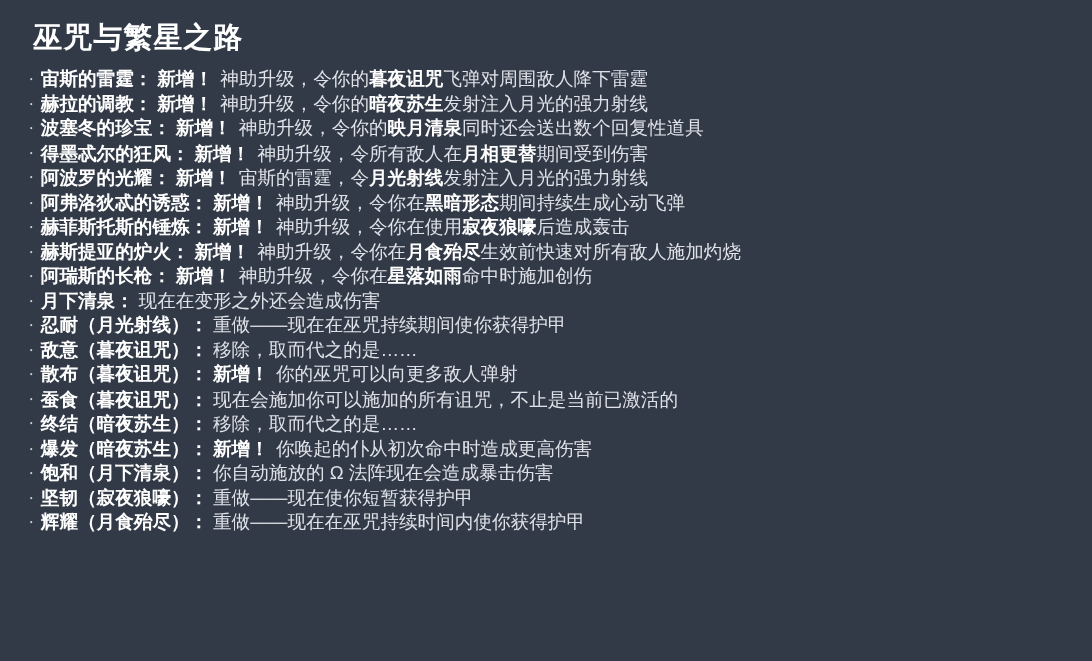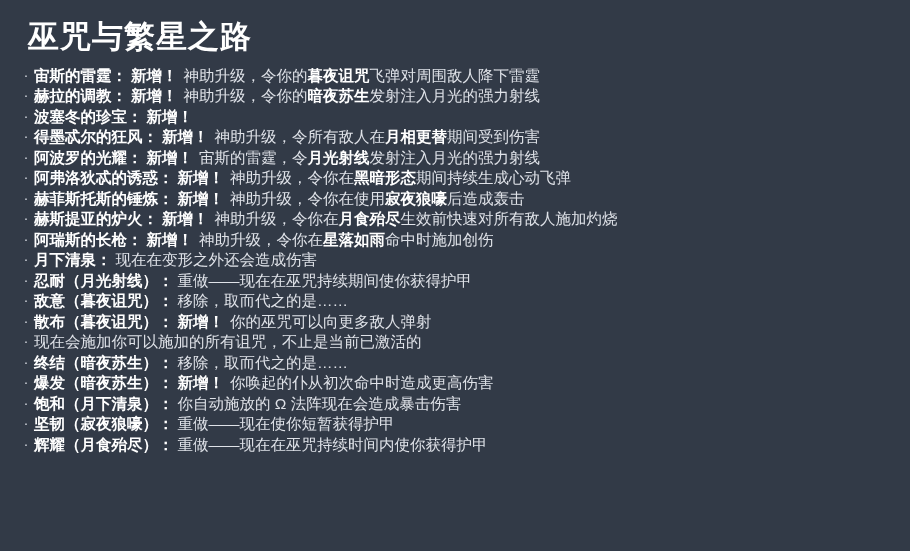--- a/index.html
+++ b/index.html
@@ -15,21 +15,21 @@
     overflow: hidden;
   }
   .page {
     width: 910px;
     height: 551px;
     box-sizing: border-box;
     padding: 12px 18px 0 18px;
     position: relative;
   }
   .title {
-    font-size: 31px;
+    font-size: 24px;
     font-weight: bold;
     color: #ffffff;
     letter-spacing: 1px;
     margin: 6px 0 10px 10px;
     line-height: 1.2;
   }
   .list {
     margin: 0;
     padding: 0;
     list-style: none;
@@ -86,20 +86,21 @@
       <li class="row">
         <span class="bullet">·</span>
         <span class="name">赫拉的调教：</span>
         <span class="tag">新增！</span>
         <span class="desc"><span>神助升级，令你的</span><b>暗夜苏生</b><span>发射注入月光的强力射线</span></span>
       </li>
       <li class="row">
         <span class="bullet">·</span>
         <span class="name">波塞冬的珍宝：</span>
         <span class="tag">新增！</span>
+        <span class="desc"><span>神助升级，令你的</span><b>映月清泉</b><span>同时还会送出数个回复性道具</span></span>
       </li>
       <li class="row">
         <span class="bullet">·</span>
         <span class="name">得墨忒尔的狂风：</span>
         <span class="tag">新增！</span>
         <span class="desc"><span>神助升级，令所有敌人在</span><b>月相更替</b><span>期间受到伤害</span></span>
       </li>
       <li class="row">
         <span class="bullet">·</span>
         <span class="name">阿波罗的光耀：</span>
@@ -146,20 +147,21 @@
         <span class="desc"><span>移除，取而代之的是……</span></span>
       </li>
       <li class="row">
         <span class="bullet">·</span>
         <span class="name">散布（暮夜诅咒）：</span>
         <span class="tag">新增！</span>
         <span class="desc"><span>你的巫咒可以向更多敌人弹射</span></span>
       </li>
       <li class="row">
         <span class="bullet">·</span>
+        <span class="name">蚕食（暮夜诅咒）：</span>
         <span class="desc"><span>现在会施加你可以施加的所有诅咒，不止是当前已激活的</span></span>
       </li>
       <li class="row">
         <span class="bullet">·</span>
         <span class="name">终结（暗夜苏生）：</span>
         <span class="desc"><span>移除，取而代之的是……</span></span>
       </li>
       <li class="row">
         <span class="bullet">·</span>
         <span class="name">爆发（暗夜苏生）：</span>

